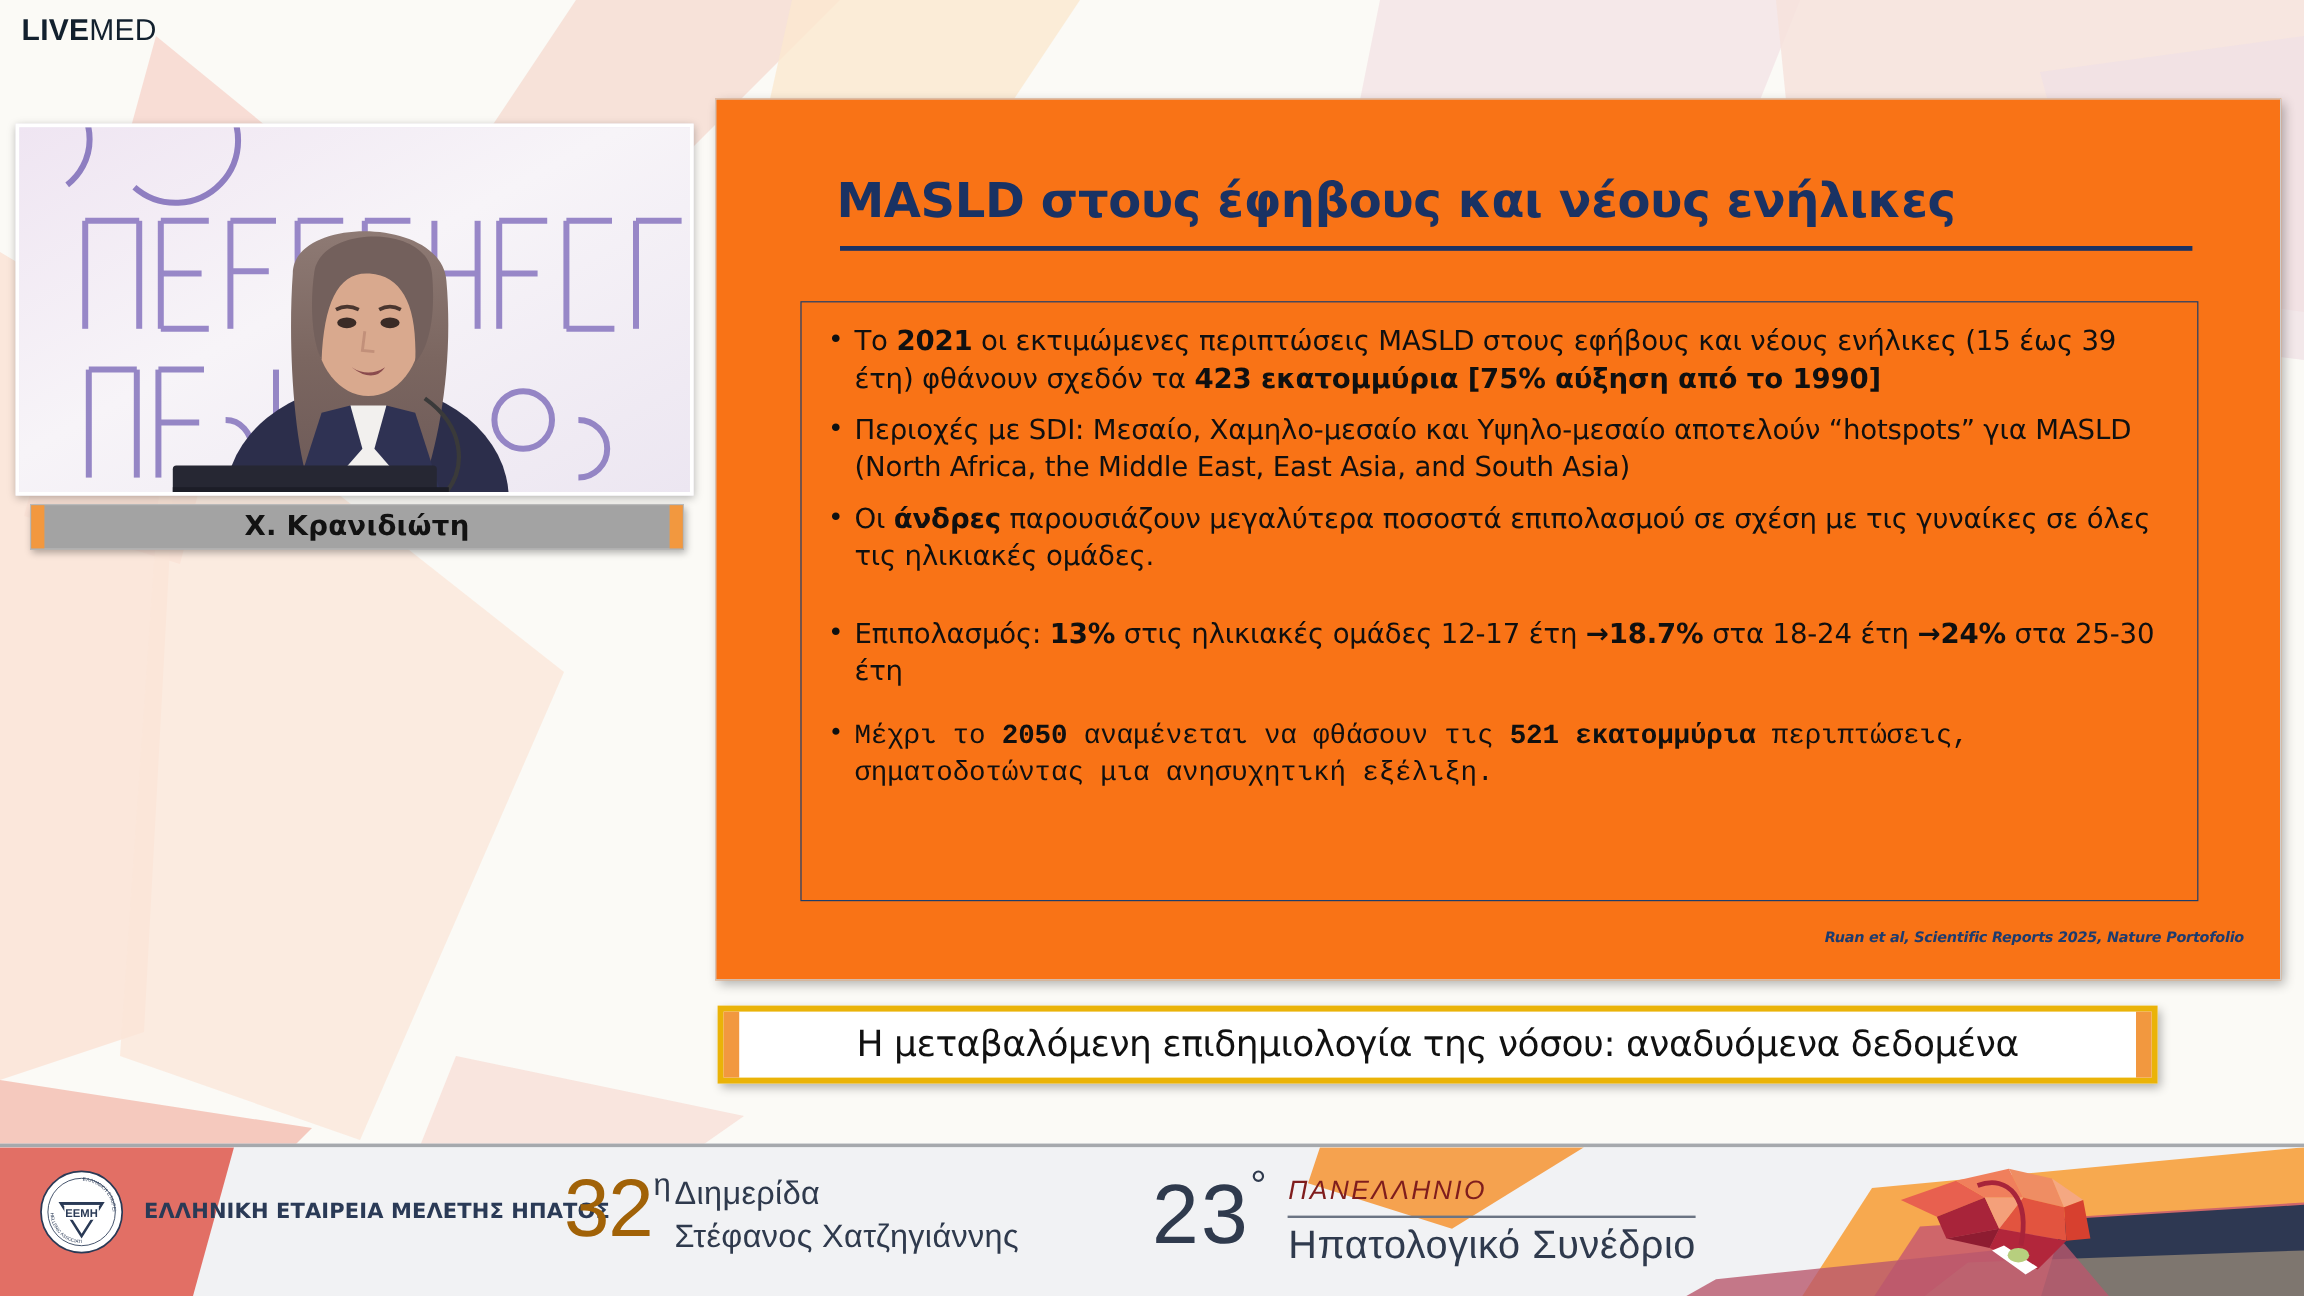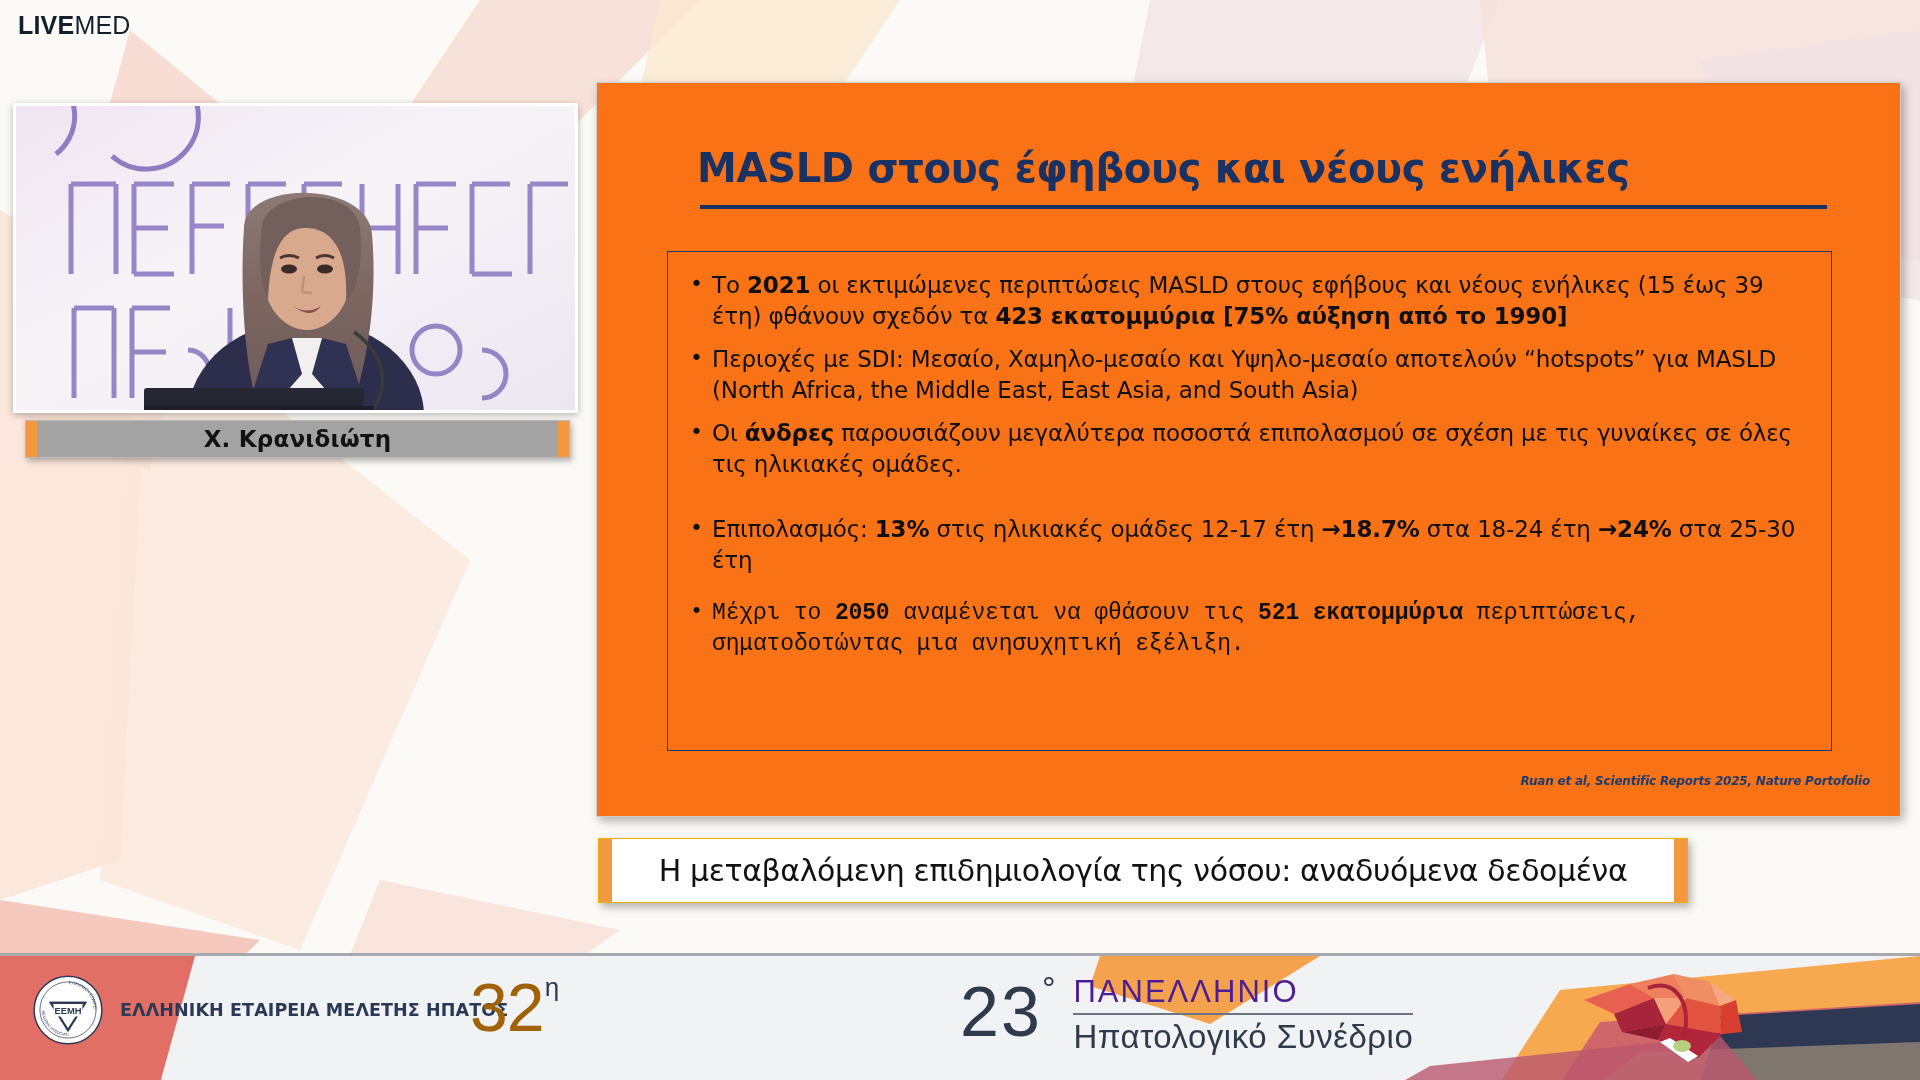--- a/index.html
+++ b/index.html
@@ -79,22 +79,22 @@
   ul#bullets li b { font-weight:bold; }
   #citation {
     position:absolute; right:30px; bottom:28px;
     font-family:"DejaVu Sans",sans-serif;
     font-size:12px; font-style:italic; font-weight:bold; color:#1d3b6e;
     letter-spacing:-.2px;
   }
 
   
   #session-bar {
-    position:absolute; left:598px; top:838px; width:1090px; height:65px; z-index:20;
-    background:#ffffff; border:1px solid #eab308;
+    position:absolute; left:598px; top:838px; width:1200px; height:65px; z-index:20;
+    background:#ffffff; border:5px solid #eab308;
     box-shadow:3px 4px 8px rgba(0,0,0,.3);
     display:flex; align-items:center;
   }
   #session-bar .cap {
     position:absolute; left:0; top:0; width:13px; height:100%; background:#f2983f;
   }
   #session-bar .cap2 {
     position:absolute; right:0; top:0; width:13px; height:100%; background:#f2983f;
   }
   #session-bar .txt {
@@ -148,21 +148,21 @@
     font-size:70px; color:#2f3a4d; line-height:92px; font-weight:300;
     letter-spacing:2px;
   }
   #foot-right .deg {
     font-family:"Liberation Sans",sans-serif;
     font-size:34px; color:#2f3a4d; line-height:44px;
   }
   #foot-right .r2 { margin-left:18px; margin-top:8px; }
   #foot-right .r2 .top {
     font-family:"Liberation Sans",sans-serif;
-    font-size:31px; color:#4c1d95; letter-spacing:2px; line-height:36px;
+    font-size:22px; color:#7f1d1d; letter-spacing:2px; line-height:36px;font-style:italic;
   }
   #foot-right .r2 .rule { height:2px; background:#6b7483; margin:3px 0 2px 0; }
   #foot-right .r2 .bot {
     font-family:"Liberation Sans",sans-serif;
     font-size:33px; color:#2f3a4d; letter-spacing:.5px; line-height:40px;
   }
   #liver { position:absolute; right:130px; bottom:-4px; width:220px; height:130px; }
 </style>
 </head>
 <body>
@@ -326,20 +326,24 @@
       </text>
     </svg>
     <div id="org-txt">
       <div class="l2">ΕΛΛΗΝΙΚΗ ΕΤΑΙΡΕΙΑ ΜΕΛΕΤΗΣ ΗΠΑΤΟΣ</div>
     </div>
   </div>
 
   <div id="foot-mid">
     <span class="num">32</span>
     <span class="sup">η</span>
+    <span class="labels">
+      <div>Διημερίδα</div>
+      <div>Στέφανος Χατζηγιάννης</div>
+    </span>
   </div>
 
   <div id="foot-right">
     <span class="num2">23</span>
     <span class="deg">°</span>
     <span class="r2">
       <div class="top">ΠΑΝΕΛΛΗΝΙΟ</div>
       <div class="rule"></div>
       <div class="bot">Ηπατολογικό Συνέδριο</div>
     </span>

